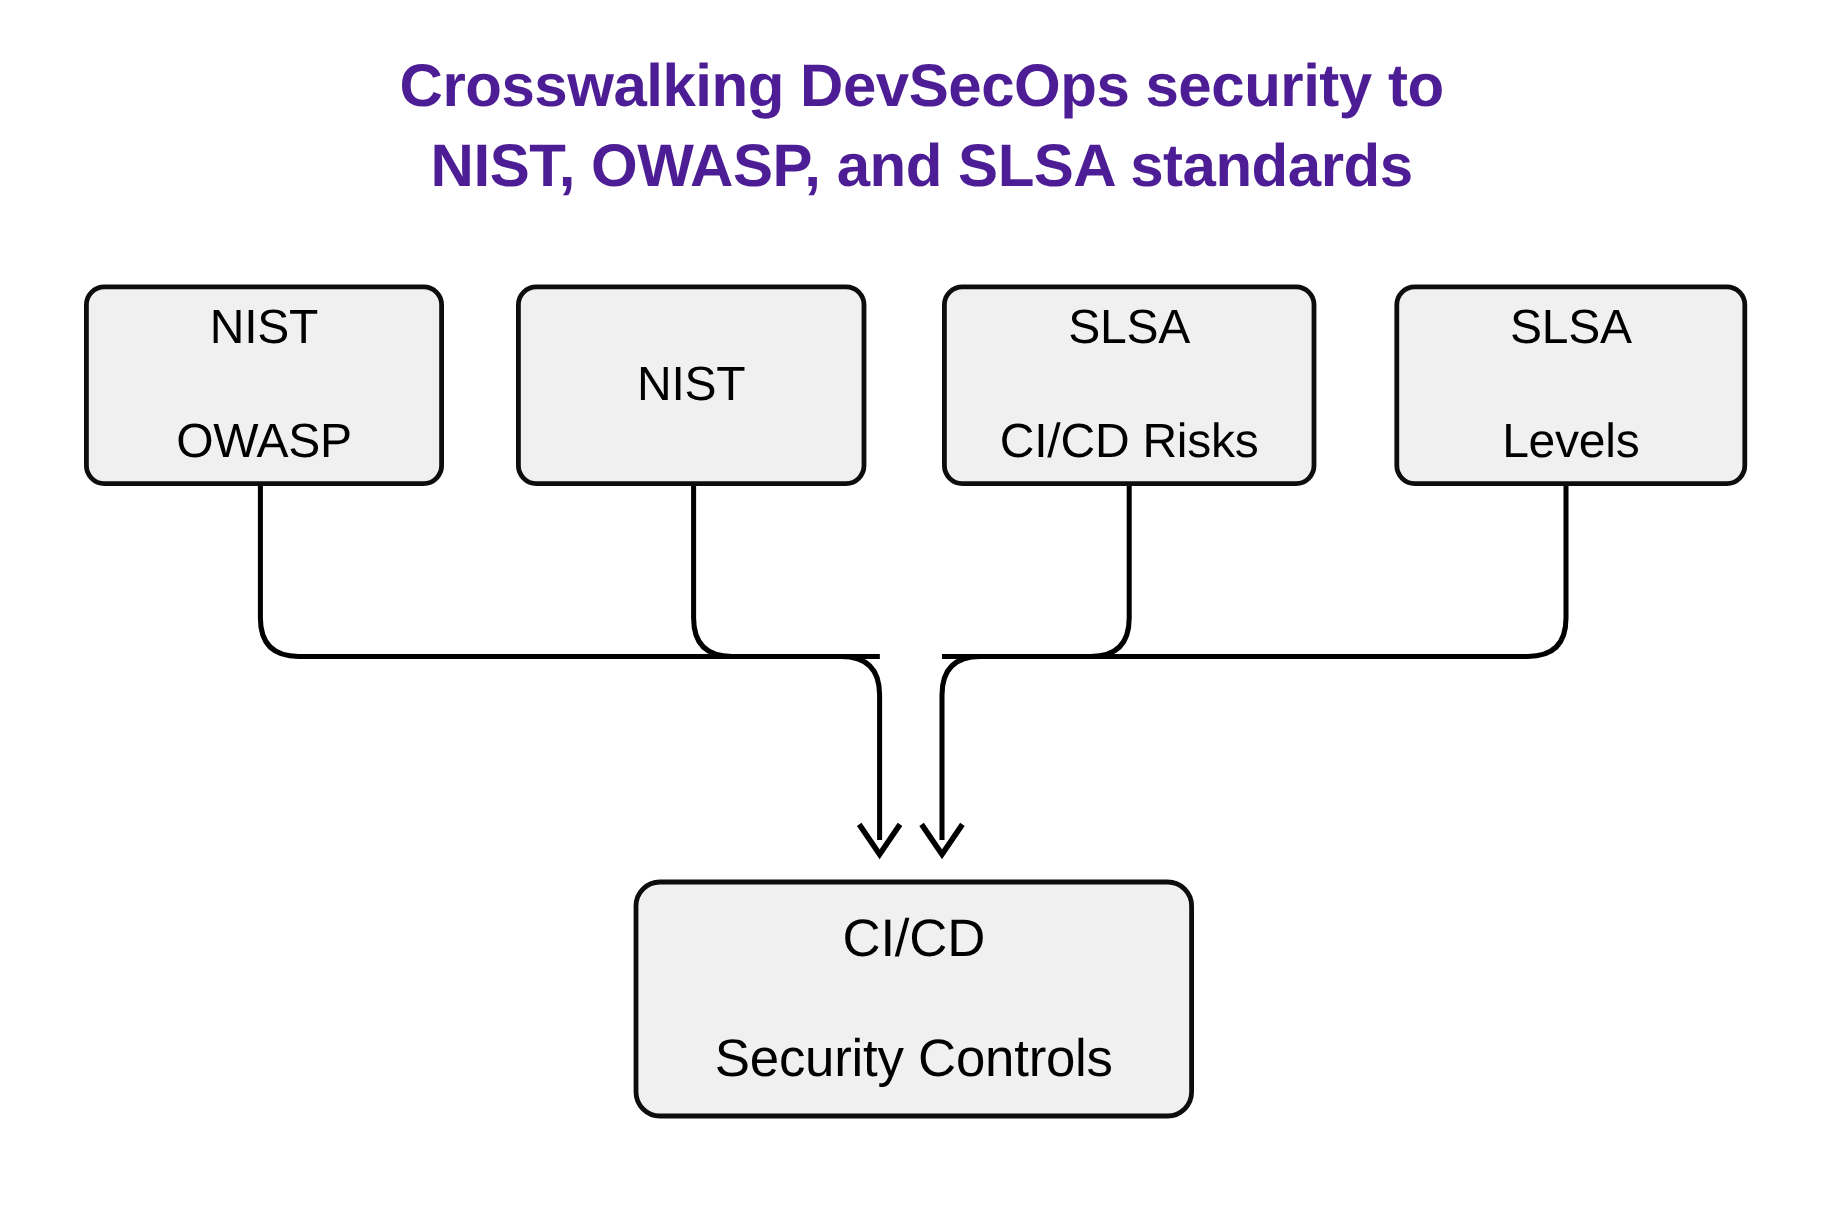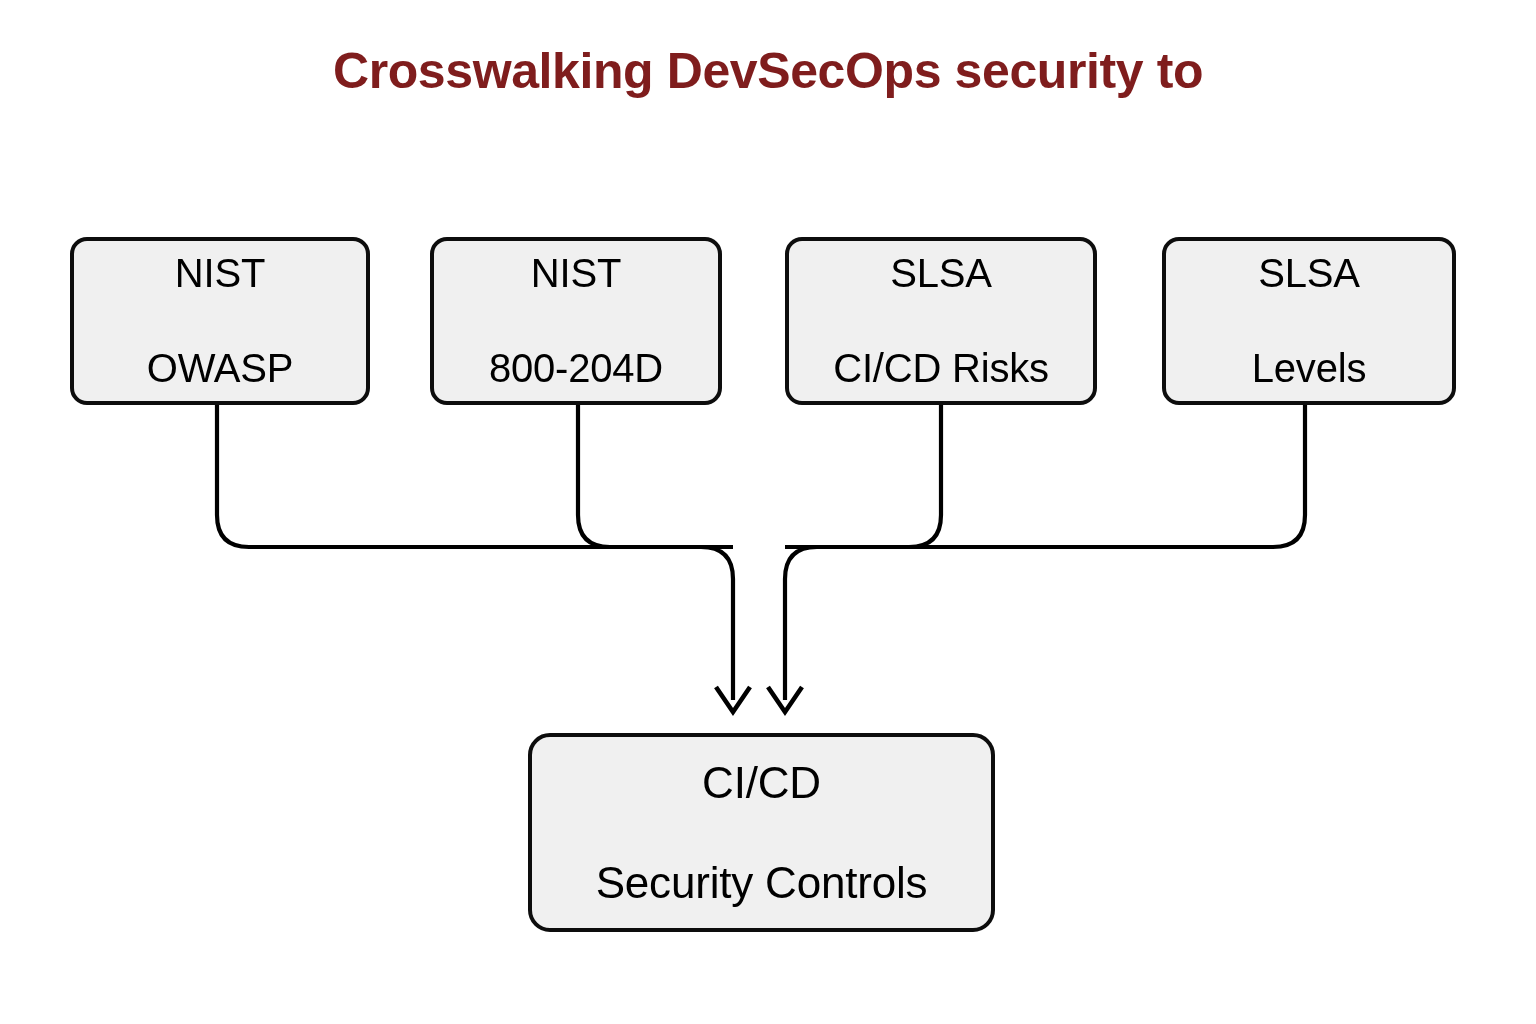--- a/index.html
+++ b/index.html
@@ -27,21 +27,21 @@
     position: absolute;
     left: 0;
     top: 38px;
     width: 1536px;
     text-align: center;
     font-family: "Liberation Sans", sans-serif;
     font-weight: bold;
     font-size: 50px;
     line-height: 1.33;
     letter-spacing: -0.4px;
-    color: #7f1d1d;
+    color: #4c1d95;
   }
   .title-line { display: block; white-space: pre; }
 
   
   #connectors {
     position: absolute;
     left: 0;
     top: 0;
     width: 1536px;
     height: 1024px;
@@ -101,20 +101,21 @@
     line-height: 1.3;
   }
 </style>
 </head>
 <body>
 
 <div id="canvas">
 
   <div class="title">
     <span class="title-line">Crosswalking DevSecOps security to</span>
+    <span class="title-line">NIST, OWASP, and SLSA standards</span>
   </div>
 
   <svg id="connectors" viewBox="0 0 1536 1024" width="1536" height="1024" xmlns="http://www.w3.org/2000/svg">
 
     <path class="edge" d="M 217 405 L 217 515 Q 217 547 249 547 L 733 547"></path>
 
     <path class="edge" d="M 578 405 L 578 515 Q 578 547 610 547 L 733 547"></path>
 
     <path class="edge" d="M 700 547 L 701 547 Q 733 547 733 579 L 733 700"></path>
 
@@ -128,21 +129,20 @@
     <path class="arrowhead" d="M 768 687 L 785 712 L 802 687"></path>
   </svg>
 
   <div class="node" id="node-nist-ssdf">
     <span class="ln">NIST</span>
     <span class="ln">OWASP</span>
   </div>
 
   <div class="node" id="node-nist-800204d">
     <span class="ln">NIST</span>
-    <span class="ln">800-204D</span>
   </div>
 
   <div class="node" id="node-owasp-cicd">
     <span class="ln">SLSA</span>
     <span class="ln">CI/CD Risks</span>
   </div>
 
   <div class="node" id="node-cicd-controls">
     <span class="ln">CI/CD</span>
     <span class="ln">Security Controls</span>

